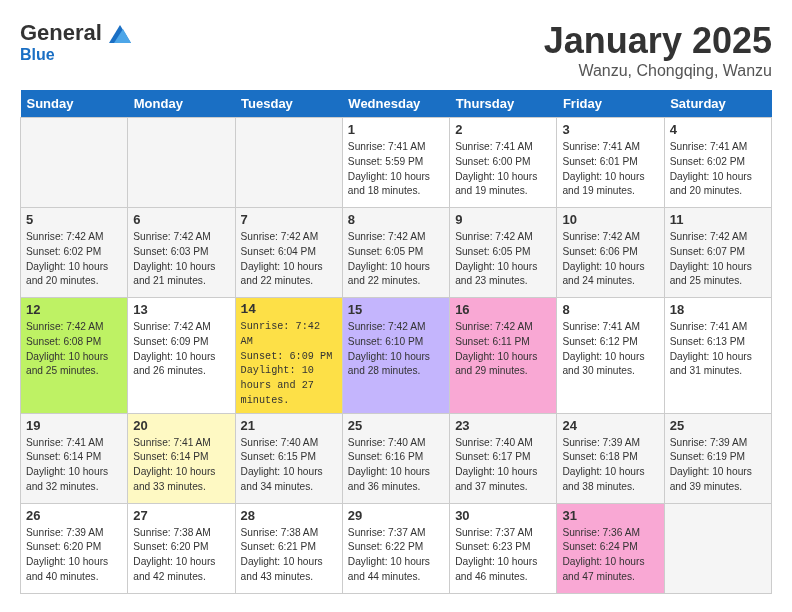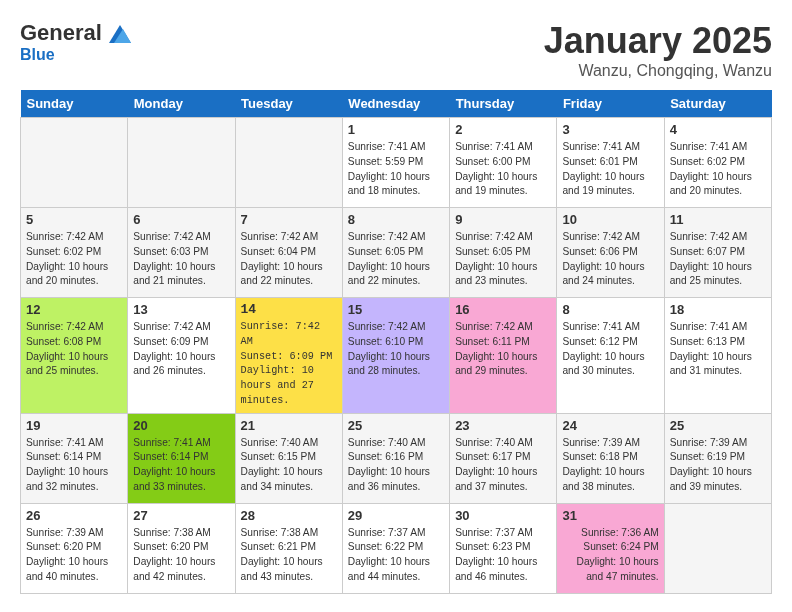--- a/index.html
+++ b/index.html
@@ -228,21 +228,21 @@
 Daylight: 10 hours and 31 minutes.</div>
         </td>
       </tr>
       <tr>
         <td style="background: rgb(245, 245, 245);">
           <div class="day-number">19</div>
           <div class="day-info" style="white-space: pre-line;">Sunrise: 7:41 AM
 Sunset: 6:14 PM
 Daylight: 10 hours and 32 minutes.</div>
         </td>
-        <td style="background: #84cc16;">
+        <td style="background: #fef9c3;">
           <div class="day-number">20</div>
           <div class="day-info" style="white-space: pre-line;">Sunrise: 7:41 AM
 Sunset: 6:14 PM
 Daylight: 10 hours and 33 minutes.</div>
         </td>
         <td style="background: rgb(245, 245, 245);">
           <div class="day-number">21</div>
           <div class="day-info" style="white-space: pre-line;">Sunrise: 7:40 AM
 Sunset: 6:15 PM
 Daylight: 10 hours and 34 minutes.</div>
@@ -298,20 +298,20 @@
 Daylight: 10 hours and 44 minutes.</div>
         </td>
         <td style="background: rgb(255, 255, 255);">
           <div class="day-number">30</div>
           <div class="day-info" style="white-space: pre-line;">Sunrise: 7:37 AM
 Sunset: 6:23 PM
 Daylight: 10 hours and 46 minutes.</div>
         </td>
         <td style="background: #f9a8d4;">
           <div class="day-number">31</div>
-          <div class="day-info" style="white-space: pre-line; text-align: right;">Sunrise: 7:36 AM
+          <div class="day-info" style="white-space: pre-line;">Sunrise: 7:36 AM
 Sunset: 6:24 PM
 Daylight: 10 hours and 47 minutes.</div>
         </td>
         <td class="empty"></td>
       </tr>
     </tbody>
 </table>
 
 </body></html>

